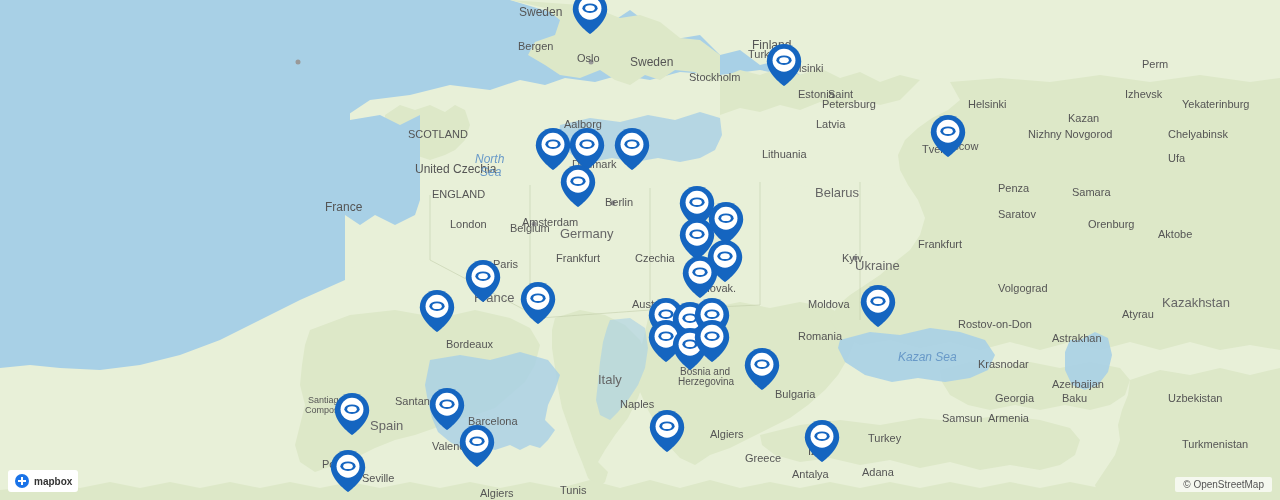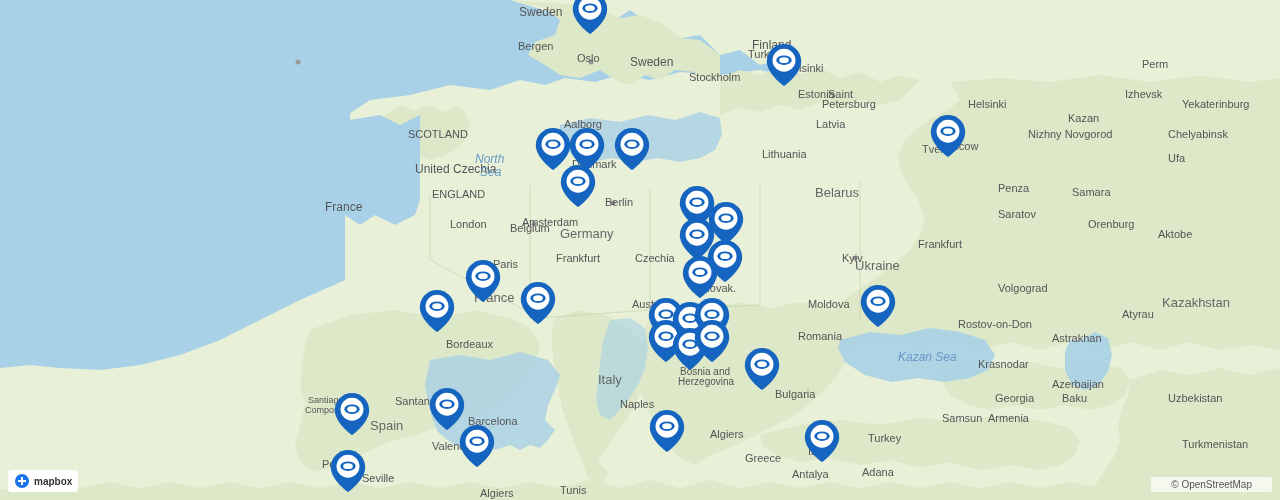--- a/index.html
+++ b/index.html
@@ -76,21 +76,21 @@
       height: 16px;
     }
 
     #osm-credit {
       position: absolute;
       bottom: 8px;
       right: 8px;
       font-size: 10px;
       color: #555;
       background: rgba(255,255,255,0.7);
-      padding: 2px 20px;
+      padding: 2px 8px;
       border-radius: 2px;
     }
 
     .dot {
       position: absolute;
       width: 5px;
       height: 5px;
       background: #999;
       border-radius: 50%;
       transform: translate(-50%, -50%);

